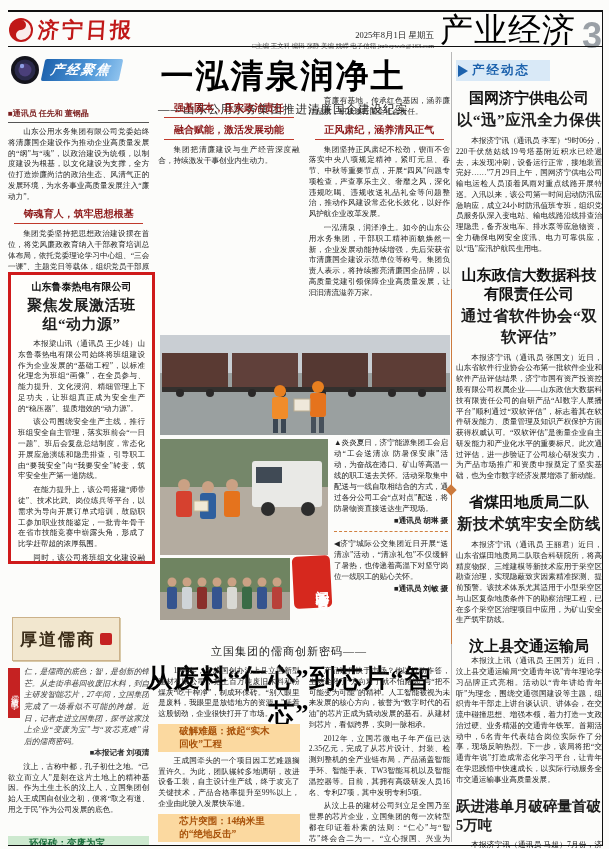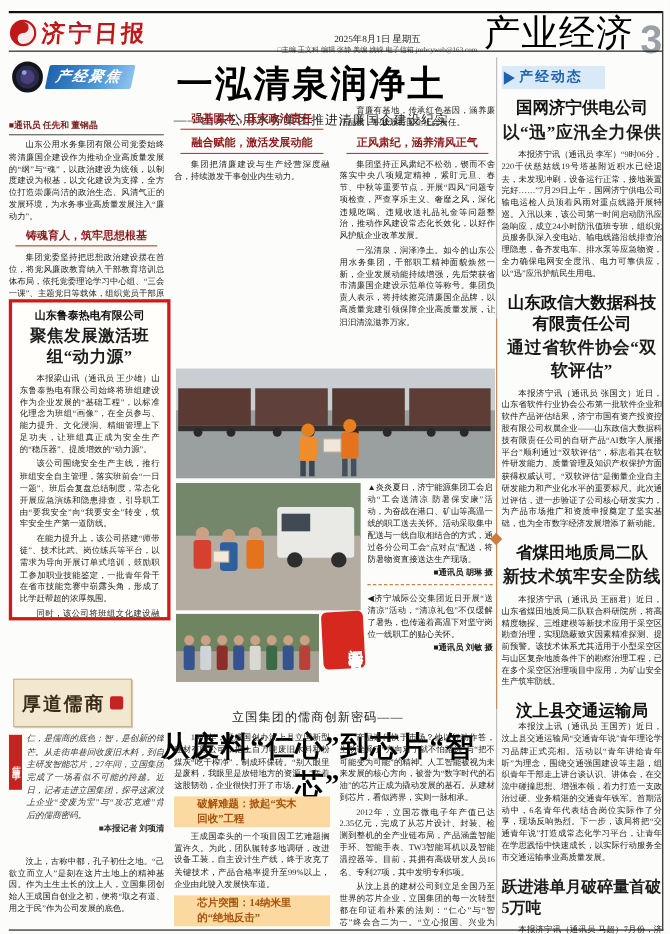--- a/index.html
+++ b/index.html
@@ -11,21 +11,21 @@
   .border-right{left:602px;top:10px;width:1px;height:836px;background:#111;}
   .border-bottom{left:8px;top:845px;width:595px;height:1px;background:#111;}
 
   
   .masthead{left:8px;top:14px;width:594px;height:32px;display:flex;align-items:center;}
   .logo-wrap{display:flex;align-items:center;gap:4px;}
   .logo-text{color:#c01818;font-size:21px;font-weight:bold;letter-spacing:3px;
              font-family:"Liberation Serif",serif;transform:skewX(-4deg);}
   .mast-right{margin-left:auto;display:flex;align-items:flex-end;gap:6px;}
   .mast-meta{text-align:right;line-height:1.35;padding-bottom:2px;}
-  .mast-date{font-size:8.5px;color:#222;text-align:center;}
+  .mast-date{font-size:8.5px;color:#222;}
   .mast-credits{font-size:6.5px;color:#444;}
   .section-title{font-size:33px;font-weight:400;letter-spacing:1px;color:#000;
                  font-family:"Liberation Sans",sans-serif;text-align:right;}
   .page-num{font-size:36px;font-weight:bold;color:#9aa0a6;line-height:0.9;
             font-family:"Liberation Sans",sans-serif;}
 
   
   .badge{left:10px;top:54px;width:118px;height:32px;display:flex;align-items:center;gap:3px;}
   .badge-ribbon{background:linear-gradient(100deg,#1d62ad,#4f97d8 60%,#8fc3ee);color:#fff;
     font-weight:bold;font-size:13px;font-style:italic;padding:2px 10px 2px 8px;letter-spacing:2px;
@@ -75,21 +75,21 @@
   .brand-seal{width:12px;height:12px;background:#c52222;border-radius:2px;}
   .feature-head{left:128px;top:644px;width:322px;text-align:center;}
   .feature-kicker{font-size:11px;color:#222;letter-spacing:1px;}
   .feature-headline{font-size:26px;font-weight:900;letter-spacing:1px;margin-top:2px;color:#000;}
   .feature-cols{left:8px;top:666px;width:442px;height:179px;display:flex;gap:9px;overflow:hidden;}
   .feature-cols .col{flex:1;overflow:hidden;position:relative;}
   .vtag{position:absolute;left:0;top:2px;width:12px;height:50px;background:#c52222;color:#fff;
         writing-mode:vertical-rl;font-size:8px;letter-spacing:2px;text-align:center;line-height:12px;}
   .intro{margin-left:16px;font-size:7.8px;line-height:1.5;text-align:justify;color:#3a3a3a;
          font-style:italic;}
-  .intro-credit{margin-left:16px;font-size:7.6px;font-weight:bold;text-align:right;color:#333;margin-bottom:20px;}
+  .intro-credit{margin-left:16px;font-size:7.6px;font-weight:bold;text-align:right;color:#333;margin-bottom:4px;}
   .hl{display:block;font-size:9.5px;font-weight:bold;margin:4px 0;padding:1px 21px;width:fit-content;}
   .hl-green{background:#cde9cf;color:#1b6e3c;margin-top:20px;}
   .hl-orange{background:#fbd9a0;color:#a8520a;}
 
   
   .sidebar{left:456px;top:60px;width:146px;height:792px;overflow:hidden;}
   .sb-header{display:flex;align-items:center;gap:4px;background:#d9e9f7;padding:2px 6px 2px 2px;
              width:86px;margin-bottom:8px;}
   .sb-arrow{width:0;height:0;border-top:6px solid transparent;border-bottom:6px solid transparent;
             border-left:10px solid #1d62ad;}

